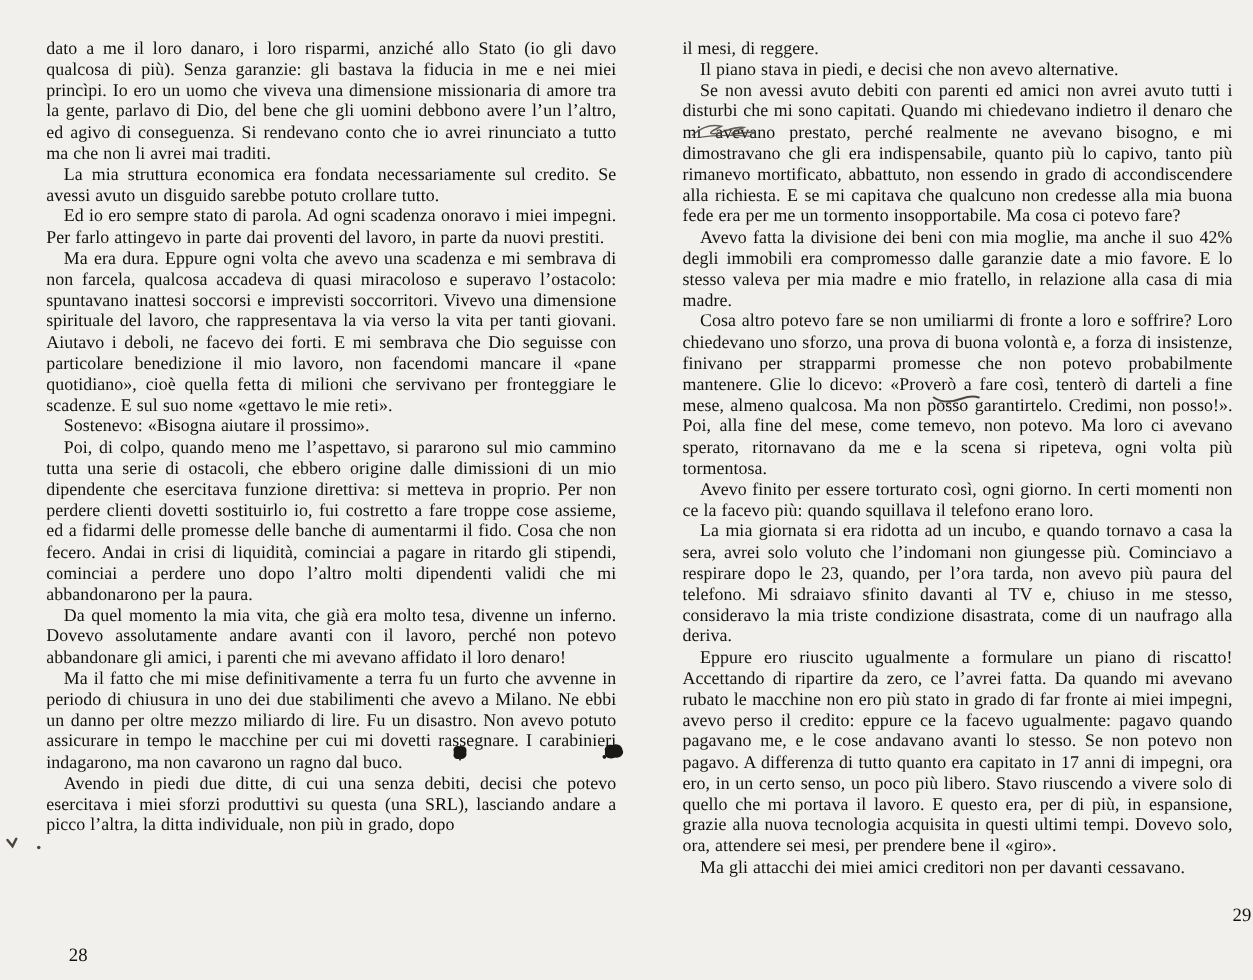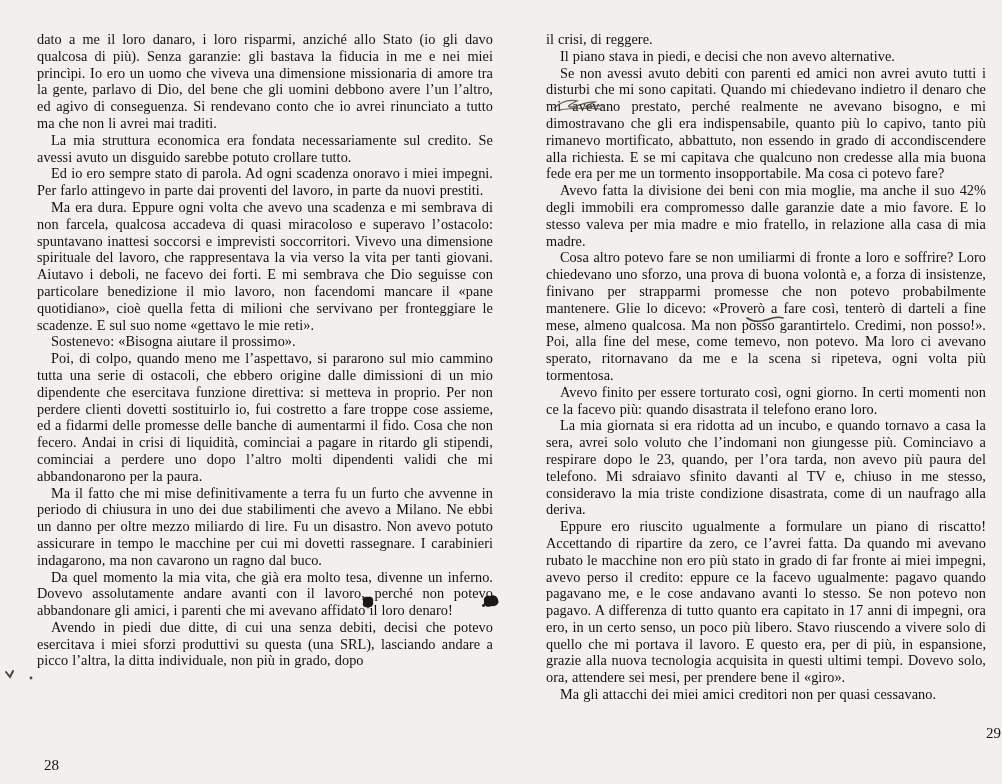--- a/index.html
+++ b/index.html
@@ -35,54 +35,54 @@
   }
   .col.left  { left: 37px; }
   .col.right { left: 546px; width: 440px; }
   .para { margin: 0; padding: 0; }
   .para.ind { text-indent: 14px; }
   .pagenum {
     position: absolute;
     font-size: 15px;
     color: #14130f;
   }
-  .pagenum.left  { left: 44px;  top: 757px; }
+  .pagenum.left  { left: 55px;  top: 757px; }
   .pagenum.right { left: 945px; top: 725px; margin-left: 41px; }
   .mark { position: absolute; pointer-events: none; }
   .blot { fill: #1b1916; }
   .pen  { stroke: #4a463f; fill: none; stroke-linecap: round; }
 </style>
 </head>
 <body>
 
 <div class="spread">
 
   <div class="col left">
       <p class="para">dato a me il loro danaro, i loro risparmi, anziché allo Stato (io gli davo qualcosa di più). Senza garanzie: gli bastava la fiducia in me e nei miei princìpi. Io ero un uomo che viveva una dimensione missionaria di amore tra la gente, parlavo di Dio, del bene che gli uomini debbono avere l’un l’altro, ed agivo di conseguenza. Si rendevano conto che io avrei rinunciato a tutto ma che non li avrei mai traditi.</p>
       <p class="para ind">La mia struttura economica era fondata necessariamente sul credito. Se avessi avuto un disguido sarebbe potuto crollare tutto.</p>
       <p class="para ind">Ed io ero sempre stato di parola. Ad ogni scadenza onoravo i miei impegni. Per farlo attingevo in parte dai proventi del lavoro, in parte da nuovi prestiti.</p>
       <p class="para ind">Ma era dura. Eppure ogni volta che avevo una scadenza e mi sembrava di non farcela, qualcosa accadeva di quasi miracoloso e superavo l’ostacolo: spuntavano inattesi soccorsi e imprevisti soccorritori. Vivevo una dimensione spirituale del lavoro, che rappresentava la via verso la vita per tanti giovani. Aiutavo i deboli, ne facevo dei forti. E mi sembrava che Dio seguisse con particolare benedizione il mio lavoro, non facendomi mancare il «pane quotidiano», cioè quella fetta di milioni che servivano per fronteggiare le scadenze. E sul suo nome «gettavo le mie reti».</p>
       <p class="para ind">Sostenevo: «Bisogna aiutare il prossimo».</p>
       <p class="para ind">Poi, di colpo, quando meno me l’aspettavo, si pararono sul mio cammino tutta una serie di ostacoli, che ebbero origine dalle dimissioni di un mio dipendente che esercitava funzione direttiva: si metteva in proprio. Per non perdere clienti dovetti sostituirlo io, fui costretto a fare troppe cose assieme, ed a fidarmi delle promesse delle banche di aumentarmi il fido. Cosa che non fecero. Andai in crisi di liquidità, cominciai a pagare in ritardo gli stipendi, cominciai a perdere uno dopo l’altro molti dipendenti validi che mi abbandonarono per la paura.</p>
+      <p class="para ind">Da quel momento la mia vita, che già era molto tesa, divenne un inferno. Dovevo assolutamente andare avanti con il lavoro, perché non potevo abbandonare gli amici, i parenti che mi avevano affidato il loro denaro!</p>
       <p class="para ind">Ma il fatto che mi mise definitivamente a terra fu un furto che avvenne in periodo di chiusura in uno dei due stabilimenti che avevo a Milano. Ne ebbi un danno per oltre mezzo miliardo di lire. Fu un disastro. Non avevo potuto assicurare in tempo le macchine per cui mi dovetti rassegnare. I carabinieri indagarono, ma non cavarono un ragno dal buco.</p>
-      <p class="para ind">Da quel momento la mia vita, che già era molto tesa, divenne un inferno. Dovevo assolutamente andare avanti con il lavoro, perché non potevo abbandonare gli amici, i parenti che mi avevano affidato il loro denaro!</p>
       <p class="para ind">Avendo in piedi due ditte, di cui una senza debiti, decisi che potevo esercitava i miei sforzi produttivi su questa (una SRL), lasciando andare a picco l’altra, la ditta individuale, non più in grado, dopo</p>
     </div>
   <div class="pagenum left">28</div>
 
   <div class="col right">
-      <p class="para">il crisi, di reggere.</p>
+      <p class="para">il mesi, di reggere.</p>
       <p class="para ind">Il piano stava in piedi, e decisi che non avevo alternative.</p>
       <p class="para ind">Se non avessi avuto debiti con parenti ed amici non avrei avuto tutti i disturbi che mi sono capitati. Quando mi chiedevano indietro il denaro che mi avevano prestato, perché realmente ne avevano bisogno, e mi dimostravano che gli era indispensabile, quanto più lo capivo, tanto più rimanevo mortificato, abbattuto, non essendo in grado di accondiscendere alla richiesta. E se mi capitava che qualcuno non credesse alla mia buona fede era per me un tormento insopportabile. Ma cosa ci potevo fare?</p>
       <p class="para ind">Avevo fatta la divisione dei beni con mia moglie, ma anche il suo 42% degli immobili era compromesso dalle garanzie date a mio favore. E lo stesso valeva per mia madre e mio fratello, in relazione alla casa di mia madre.</p>
       <p class="para ind">Cosa altro potevo fare se non umiliarmi di fronte a loro e soffrire? Loro chiedevano uno sforzo, una prova di buona volontà e, a forza di insistenze, finivano per strapparmi promesse che non potevo probabilmente mantenere. Glie lo dicevo: «Proverò a fare così, tenterò di darteli a fine mese, almeno qualcosa. Ma non posso garantirtelo. Credimi, non posso!». Poi, alla fine del mese, come temevo, non potevo. Ma loro ci avevano sperato, ritornavano da me e la scena si ripeteva, ogni volta più tormentosa.</p>
-      <p class="para ind">Avevo finito per essere torturato così, ogni giorno. In certi momenti non ce la facevo più: quando disastrata il telefono erano loro.</p>
+      <p class="para ind">Avevo finito per essere torturato così, ogni giorno. In certi momenti non ce la facevo più: quando squillava il telefono erano loro.</p>
       <p class="para ind">La mia giornata si era ridotta ad un incubo, e quando tornavo a casa la sera, avrei solo voluto che l’indomani non giungesse più. Cominciavo a respirare dopo le 23, quando, per l’ora tarda, non avevo più paura del telefono. Mi sdraiavo sfinito davanti al TV e, chiuso in me stesso, consideravo la mia triste condizione disastrata, come di un naufrago alla deriva.</p>
       <p class="para ind">Eppure ero riuscito ugualmente a formulare un piano di riscatto! Accettando di ripartire da zero, ce l’avrei fatta. Da quando mi avevano rubato le macchine non ero più stato in grado di far fronte ai miei impegni, avevo perso il credito: eppure ce la facevo ugualmente: pagavo quando pagavano me, e le cose andavano avanti lo stesso. Se non potevo non pagavo. A differenza di tutto quanto era capitato in 17 anni di impegni, ora ero, in un certo senso, un poco più libero. Stavo riuscendo a vivere solo di quello che mi portava il lavoro. E questo era, per di più, in espansione, grazie alla nuova tecnologia acquisita in questi ultimi tempi. Dovevo solo, ora, attendere sei mesi, per prendere bene il «giro».</p>
-      <p class="para ind">Ma gli attacchi dei miei amici creditori non per quasi cessavano.</p>
+      <p class="para ind">Ma gli attacchi dei miei amici creditori non per davanti cessavano.</p>
     </div>
   <div class="pagenum right">29</div>
 
   <svg class="mark" style="left:361px; top:595px;" width="14" height="14" viewBox="0 0 14 14">
     <path class="blot" d="M2,6 C1,3 4,1 7,2 C11,1 13,4 12,7 C13,10 10,13 7,12 C4,13 1,11 2,8 Z"></path>
     <path class="blot" d="M6,12 L7,14 L8,12 Z"></path>
   </svg>
 
   <svg class="mark" style="left:481px; top:594px;" width="19" height="15" viewBox="0 0 19 15">
     <path class="blot" d="M3,7 C2,3 6,1 9,2 C13,0 17,3 17,6 C19,9 15,13 11,12 C7,14 2,12 3,8 Z"></path>

